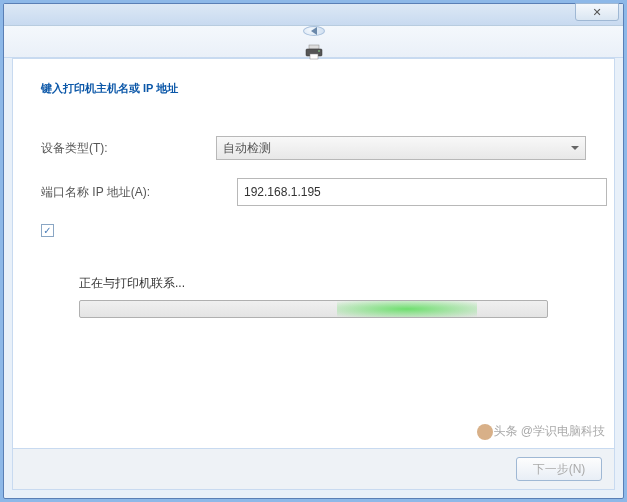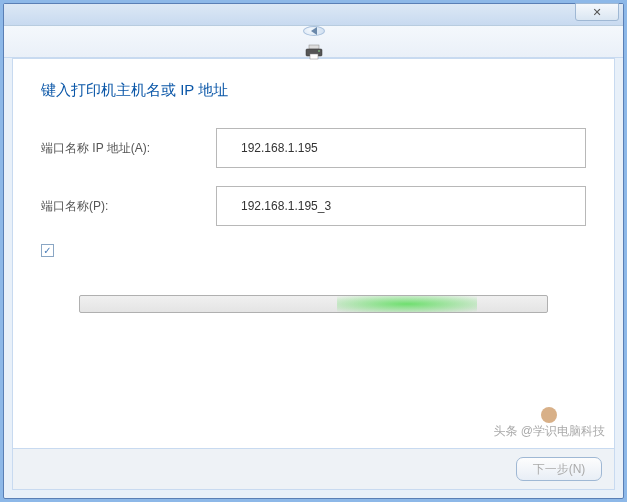--- a/index.html
+++ b/index.html
@@ -82,22 +82,23 @@
     .content-area {
       flex: 1;
       background: #fff;
       margin: 0 8px 0 8px;
       border: 1px solid #c8daf0;
       border-bottom: none;
       padding: 22px 28px 10px 28px;
     }
     .page-title {
       color: #0b57a8;
-      font-size: 15px;
-      margin-bottom: 28px;
+      font-size: 11px;
+      margin-bottom: 40px;
+      font-weight: bold;
     }
     .form-row {
       display: flex;
       align-items: center;
       margin-bottom: 18px;
     }
     .form-label {
       width: 175px;
       color: #555;
     }
@@ -116,27 +117,28 @@
       cursor: default;
     }
     .select-arrow {
       width: 0; height: 0;
       border-left: 4px solid transparent;
       border-right: 4px solid transparent;
       border-top: 4px solid #666;
     }
     .text-input {
       width: 100%;
-      height: 40px;
+      height: 28px;
       border: 1px solid #b8b8b8;
-      padding: 0 24px;
+      padding: 0 6px;
       font-family: inherit;
       font-size: 12px;
       color: #333;
       outline: none;
+      margin-left: 21px;
     }
     .checkbox-row {
       display: flex;
       align-items: center;
       gap: 6px;
       margin-top: 4px;
       color: #555;
     }
     .checkbox {
       width: 13px; height: 13px;
@@ -193,31 +195,30 @@
       border: 1px solid #9fb8d4;
       background: linear-gradient(#fdfdfd, #e8eef6);
       border-radius: 3px;
       display: flex;
       align-items: center;
       justify-content: center;
       color: #555;
       cursor: pointer;
       font-size: 12px;
     }
-    .btn.disabled { color: #aaa; cursor: default; border-radius: 7px; }
+    .btn.disabled { color: #aaa; cursor: default; }
     .watermark {
       position: absolute;
       right: 18px;
       bottom: 58px;
       color: #aaa;
       font-size: 12px;
       display: flex;
       align-items: center;
       gap: 0;
-      flex-direction: column;
     }
     .wm-avatar {
       width: 16px; height: 16px;
       border-radius: 50%;
       background: #d8b088;
     }
   </style>
 </head>
 <body>
 
@@ -240,40 +241,44 @@
         <rect x="5" y="10" width="8" height="5" fill="#fff" stroke="#888" stroke-width="0.5"></rect>
         <circle cx="14" cy="7" r="0.8" fill="#9e9"></circle>
       </svg>
     </div>
     <span class="header-title">添加打印机</span>
   </div>
 
   <div class="content-area">
     <div class="page-title">键入打印机主机名或 IP 地址</div>
 
+    <div class="form-row">
+      <div class="form-label">设备类型(T):</div>
+      <div class="form-control">
+        <div class="select-box">
+          <span>自动检测</span>
+          <span class="select-arrow"></span>
+        </div>
+      </div>
+    </div>
 
     <div class="form-row">
       <div class="form-label">端口名称 IP 地址(A):</div>
       <div class="form-control">
         <input type="text" class="text-input" value="192.168.1.195" style="">
       </div>
     </div>
 
-    <div class="form-row">
-      <div class="form-label">端口名称(P):</div>
-      <div class="form-control">
-        <input type="text" class="text-input" value="192.168.1.195_3" style="">
-      </div>
-    </div>
 
     <div class="checkbox-row">
       <div class="checkbox">✓</div>
     </div>
 
     <div class="progress-section">
+      <div class="progress-label">正在与打印机联系...</div>
       <div class="progress-bar">
         <div class="progress-glow"></div>
       </div>
     </div>
 
   </div>
 
   <div class="button-bar">
     <div class="btn disabled">
       <span>下一步(N)</span>

